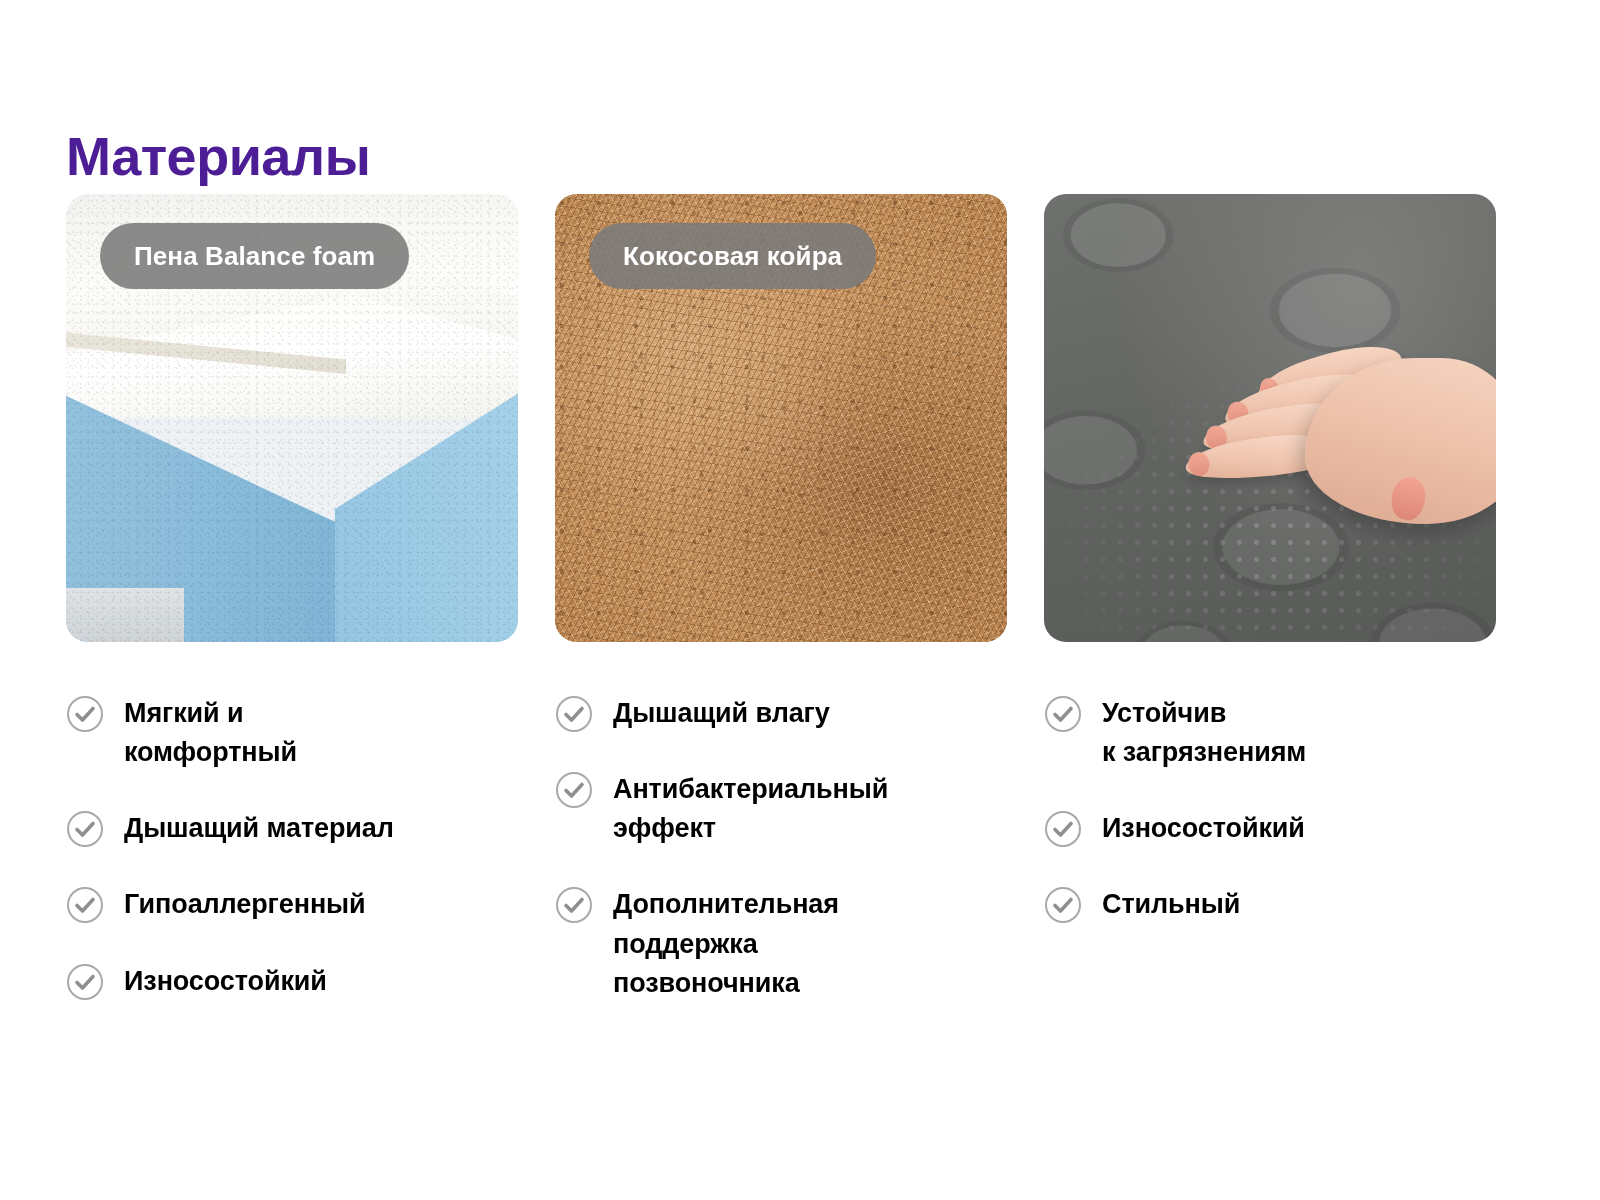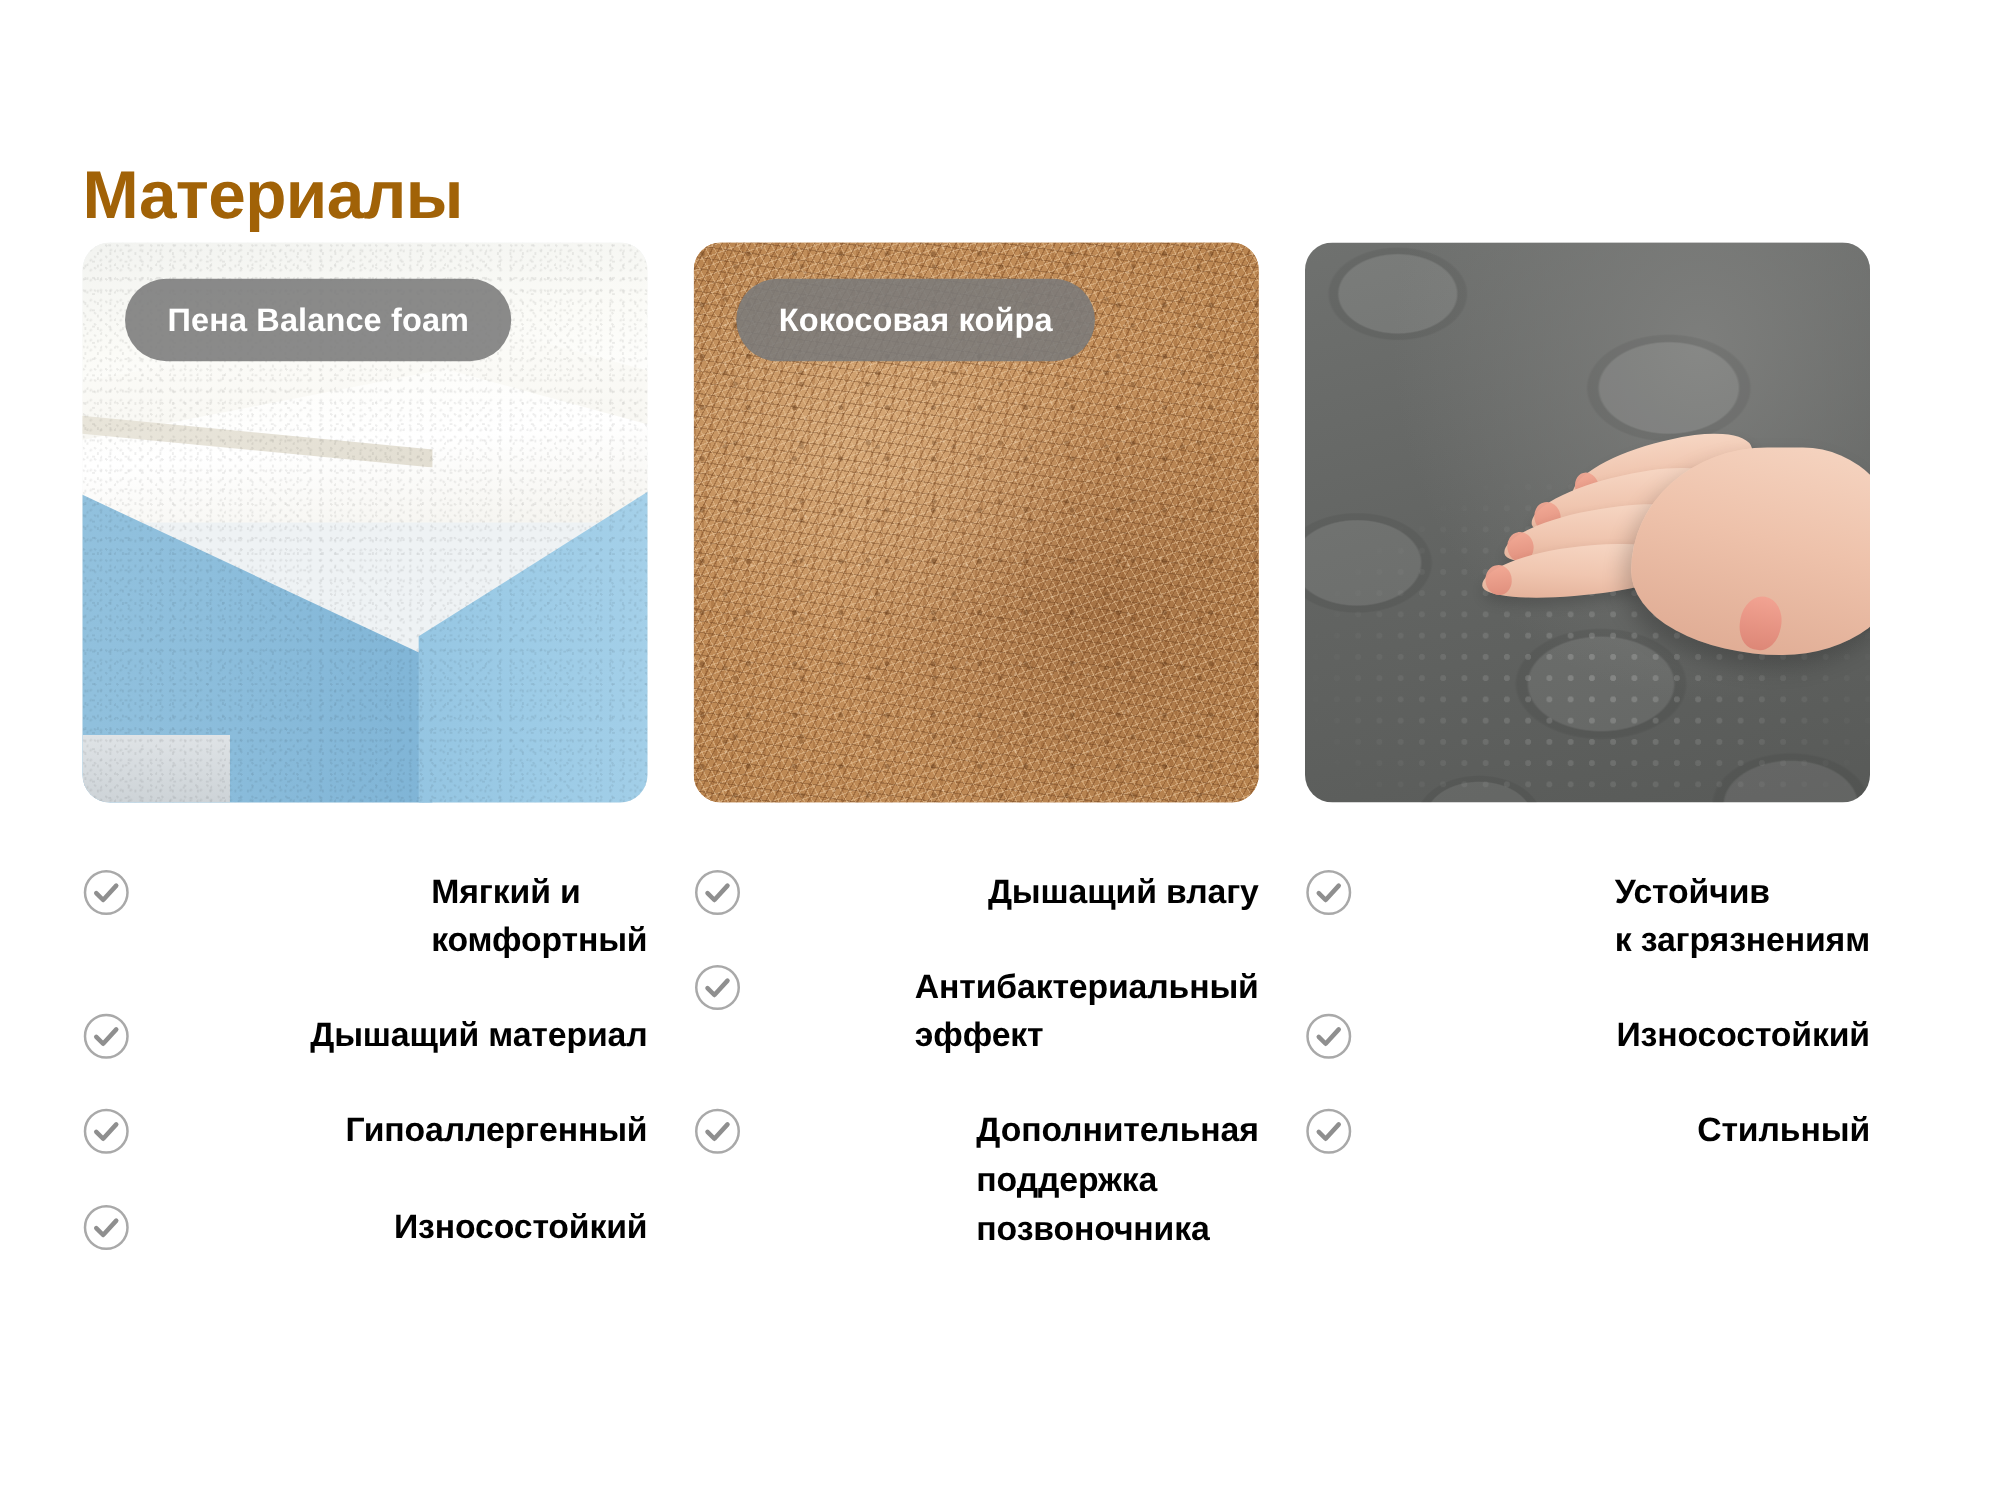--- a/index.html
+++ b/index.html
@@ -19,21 +19,21 @@
 
   
   .page-title {
     position: absolute;
     left: 66px;
     top: 92px;
     font-size: 54px;
     font-weight: bold;
     letter-spacing: -0.5px;
     line-height: 1.05;
-    color: #a16207;
+    color: #4c1d95;
     white-space: nowrap;
   }
 
   
   .cards {
     position: absolute;
     left: 66px;
     top: 194px;
     width: 1468px;
     height: 450px;
@@ -272,21 +272,20 @@
     width: 452px;
     flex: 0 0 auto;
     display: flex;
     flex-direction: column;
   }
   .feature-item {
     display: flex;
     align-items: flex-start;
     gap: 20px;
     margin-bottom: 37px;
-    justify-content: space-between;
   }
   .check-icon {
     flex: 0 0 auto;
     width: 38px;
     height: 38px;
     margin-top: 1px;
   }
   .feature-text {
     font-size: 27px;
     font-weight: bold;

